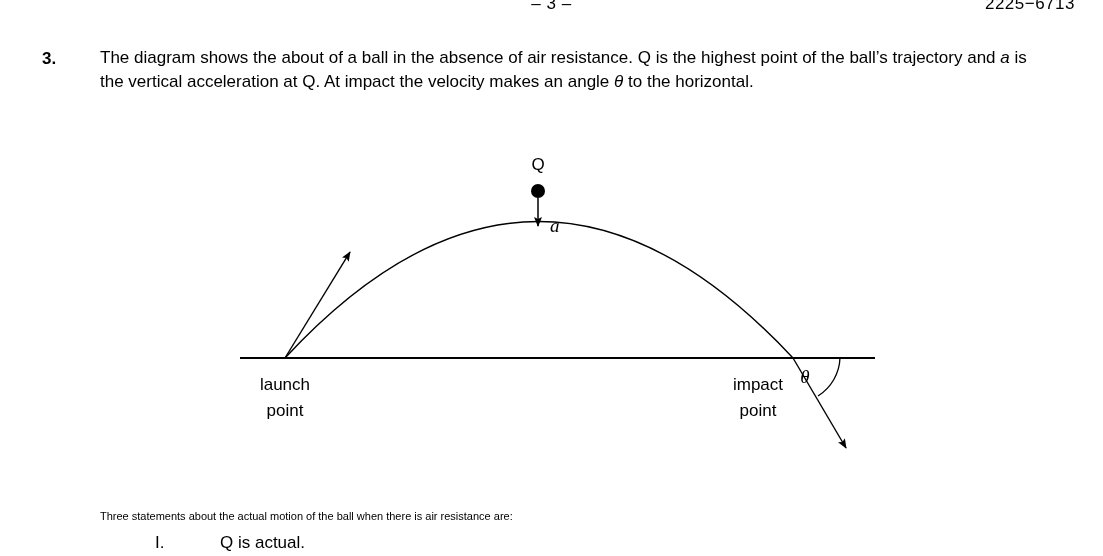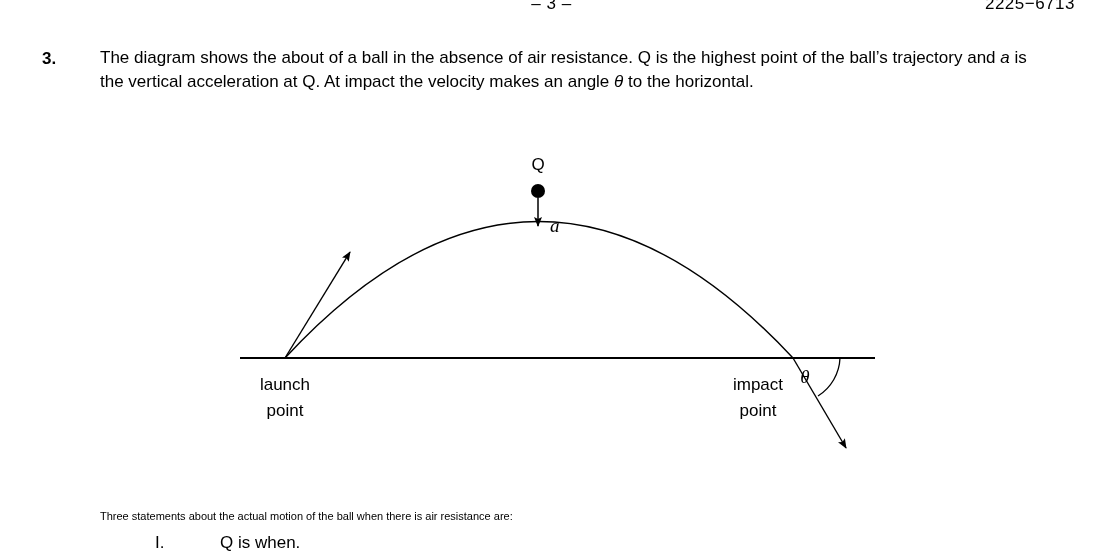--- a/index.html
+++ b/index.html
@@ -167,17 +167,17 @@
       <text class="lbl" x="758" y="276" text-anchor="middle">point</text>
 
     </svg>
   </div>
 
   <div class="lead-in">Three statements about the actual motion of the ball when there is air resistance are:</div>
 
   <div class="statements">
     <div class="st-row">
       <span class="st-num">I.</span>
-      <span class="st-text">Q is when.</span>
+      <span class="st-text">Q is actual.</span>
     </div>
   </div>
 
 </div>
 
 </body></html>

